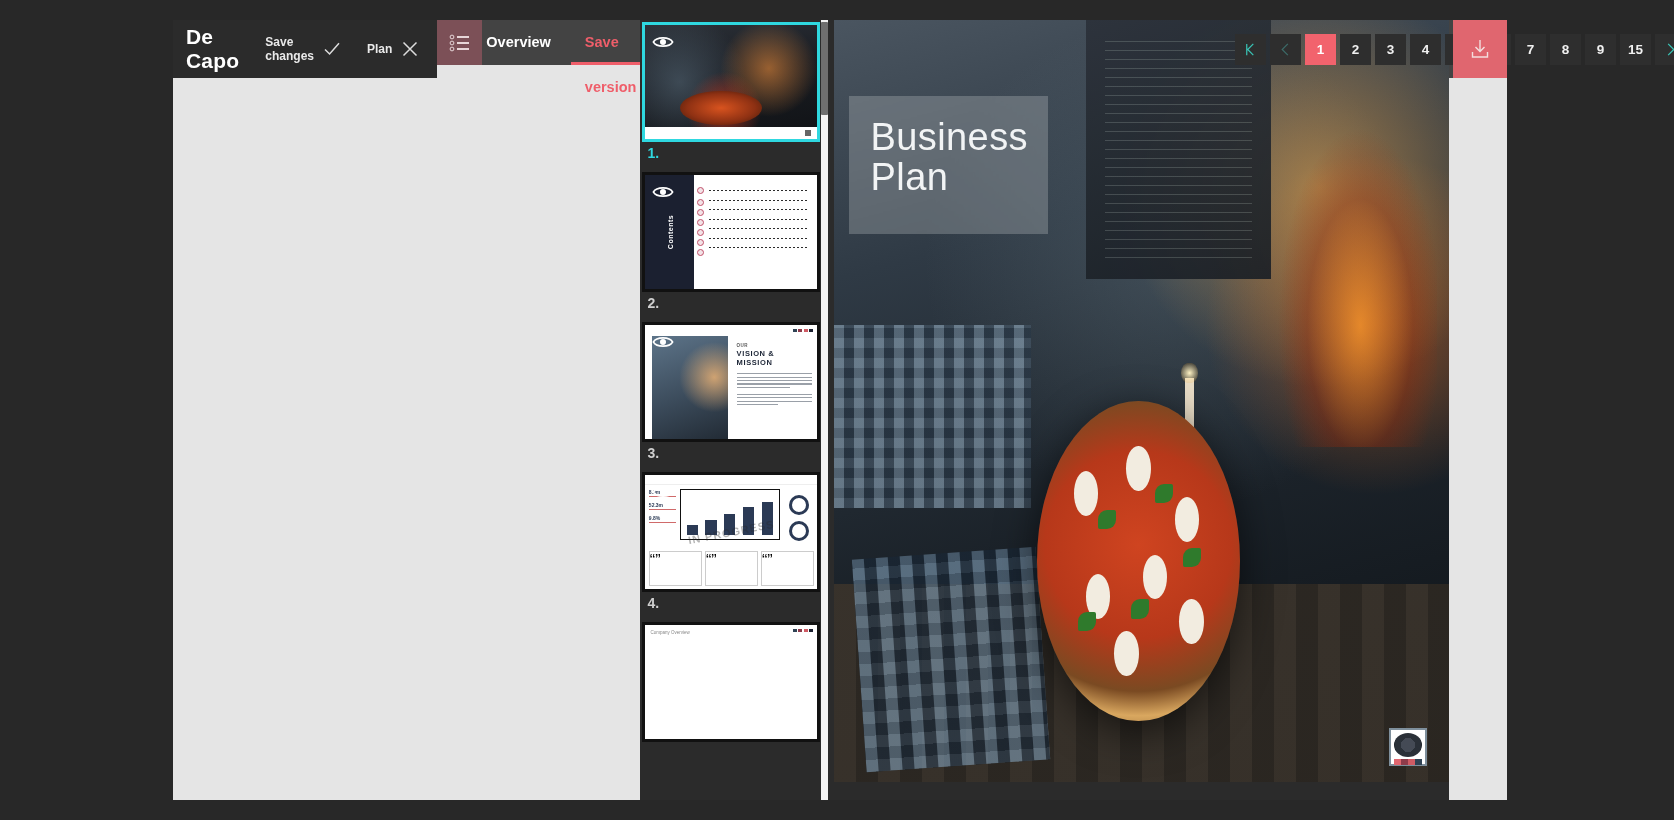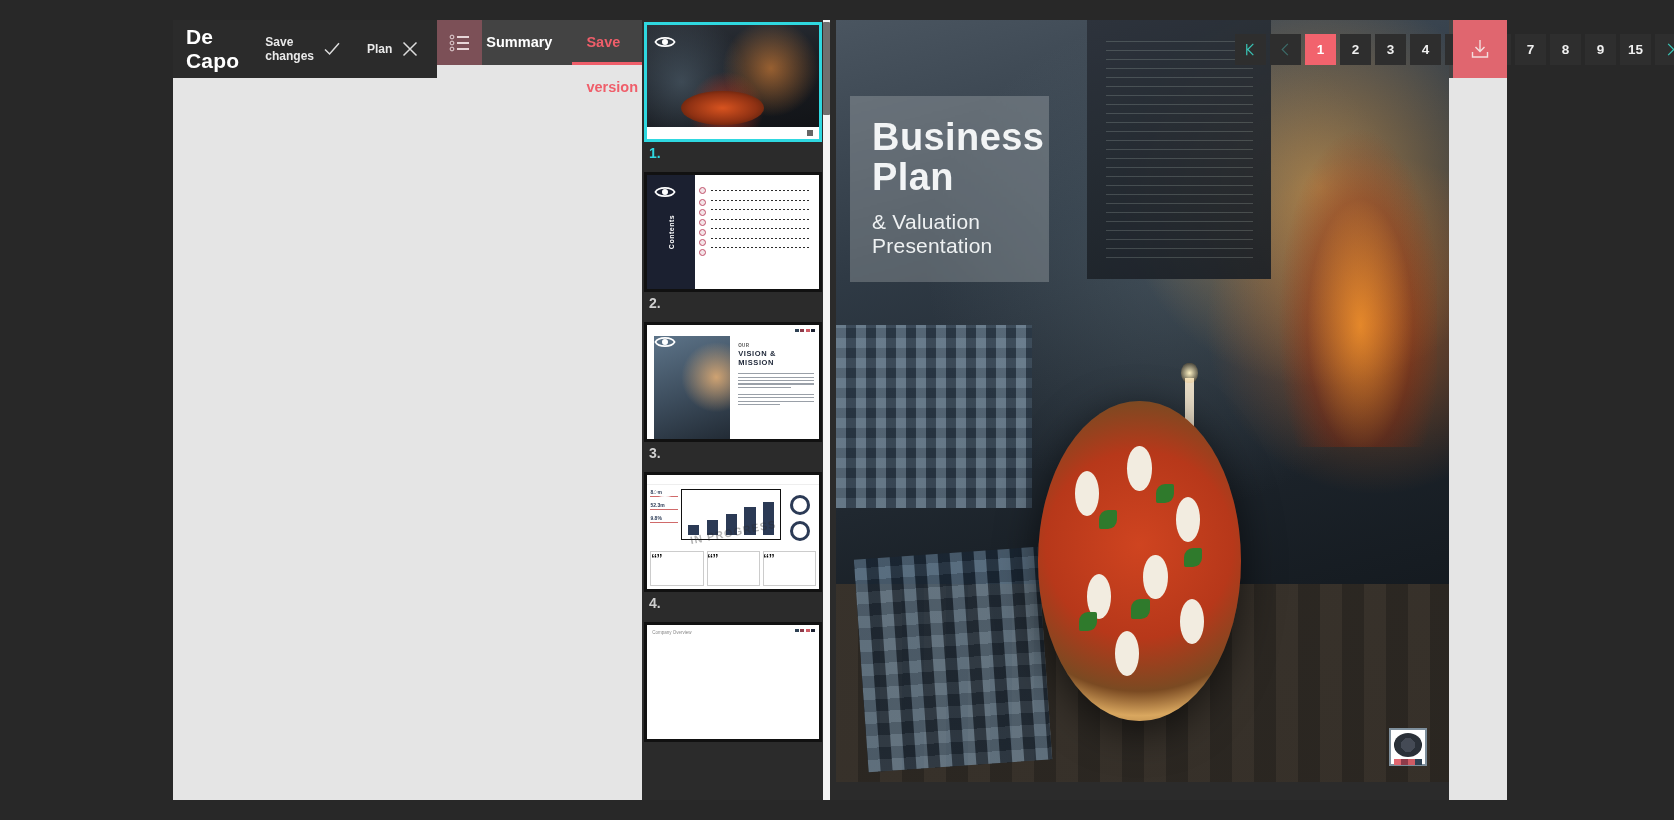--- a/index.html
+++ b/index.html
@@ -219,21 +219,21 @@
   .candle::before{content:"";position:absolute;left:-4px;top:-16px;width:17px;height:22px;border-radius:50%;
         background:radial-gradient(circle,#fff3c4,rgba(255,170,40,.15) 70%,transparent 75%);}
 
   .title-box {
     position: absolute; left: 2.3%; top: 10%;
     width: 32.5%; padding: 22px 0 24px 22px;
     background: rgba(216,220,222,.26);
     backdrop-filter: blur(1px);
   }
   .title-box h1 {
-    color: #f2f4f5; font-size: 38px; font-weight: 700;
+    color: #f2f4f5; font-size: 38px; font-weight: 400;
     letter-spacing: .4px; line-height: 1.05; margin-bottom: 12px;
   }
   .title-box h2 {
     color: #eef1f2; font-size: 21px; font-weight: 400; letter-spacing: .2px;
   }
 
   .logo-badge {
     position: absolute; right: 22px; bottom: 16px;
     width: 38px; height: 38px; background: #ffffff;
     border: 2px solid #7e8f9c; padding: 3px;
@@ -320,21 +320,21 @@
           <circle cx="3" cy="4" r="1.9" fill="none" stroke="#e7d6d8" stroke-width="1"></circle>
           <circle cx="3" cy="10" r="1.9" fill="none" stroke="#e7d6d8" stroke-width="1"></circle>
           <circle cx="3" cy="16" r="1.9" fill="none" stroke="#e7d6d8" stroke-width="1"></circle>
           <rect x="8" y="3" width="12" height="2" fill="#e7d6d8"></rect>
           <rect x="8" y="9" width="12" height="2" fill="#e7d6d8"></rect>
           <rect x="8" y="15" width="12" height="2" fill="#e7d6d8"></rect>
         </svg>
       </span>
     </div>
     <div class="tabs">
-      <div class="tab">Summary</div>
+      <div class="tab">Overview</div>
       <div class="tab active">Save version</div>
     </div>
   </div>
 
   <div class="body">
 
     <div class="rail">
       <div class="thumblist">
 
         <div class="thumb-wrap">
@@ -510,21 +510,20 @@
           <i style="left:38%;top:72%"></i>
           <b style="left:30%;top:34%"></b>
             <b style="left:58%;top:26%"></b>
             <b style="left:46%;top:62%"></b>
           <b style="left:20%;top:66%"></b>
             <b style="left:72%;top:46%"></b>
         </div>
 
         <div class="title-box">
           <h1>Business Plan</h1>
-          <h2>&amp; Valuation Presentation</h2>
         </div>
 
         <div class="logo-badge">
           <div class="disc"></div>
           <div class="sw">
             <s style="background:#e0666f"></s>
               <s style="background:#8e3b4a"></s>
               <s style="background:#cf5b64"></s>
               <s style="background:#2f4254"></s>
           </div>

